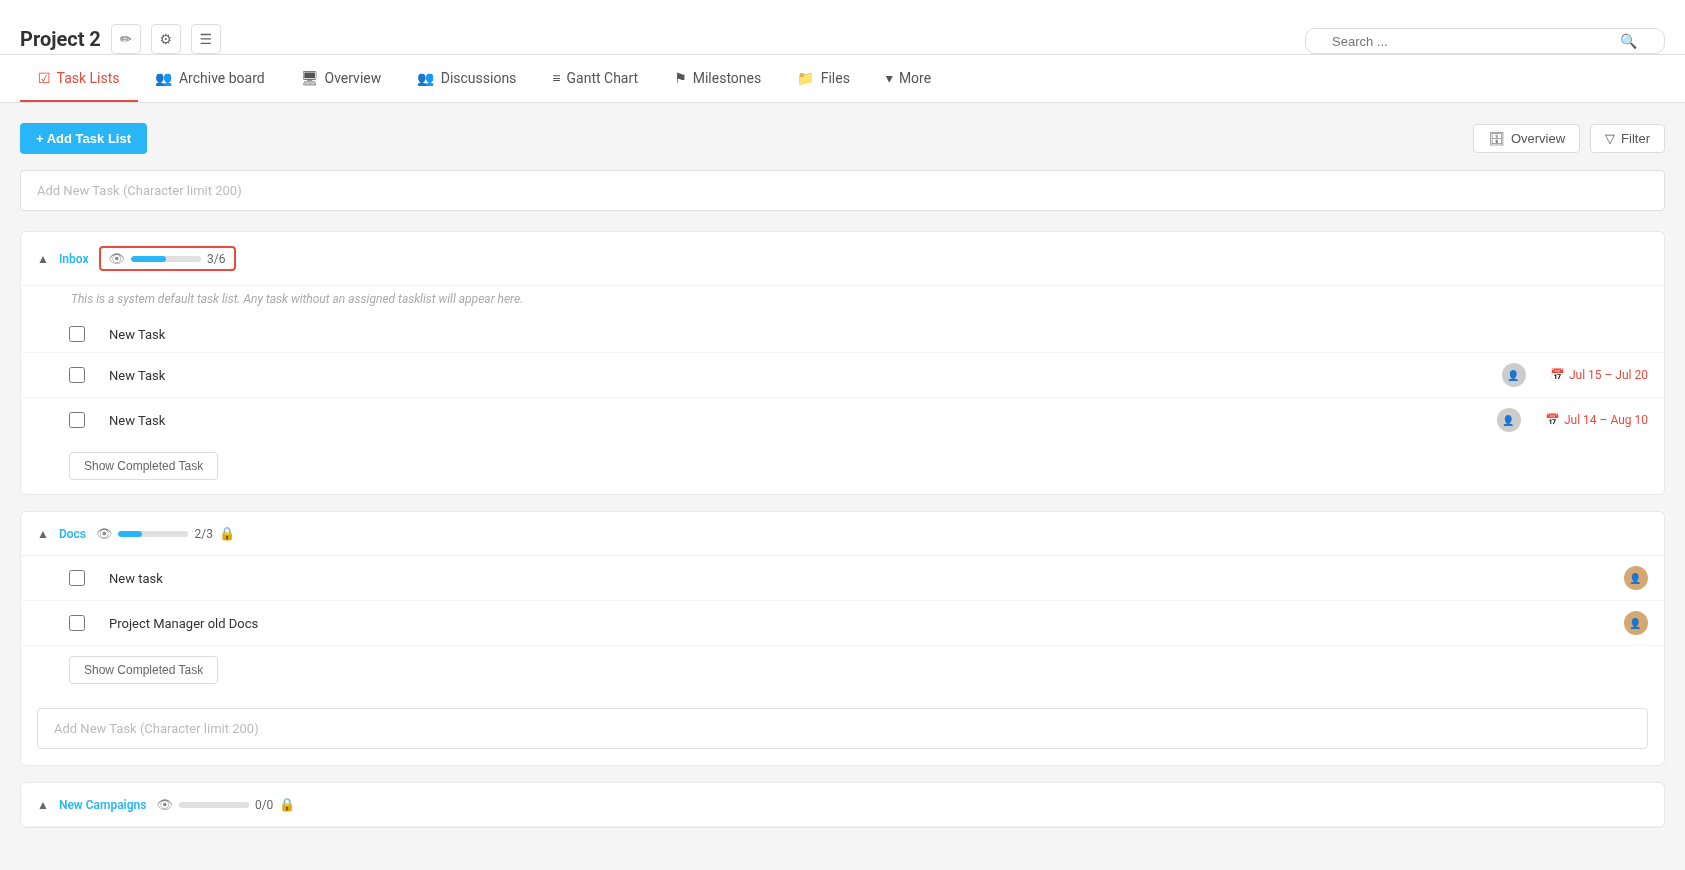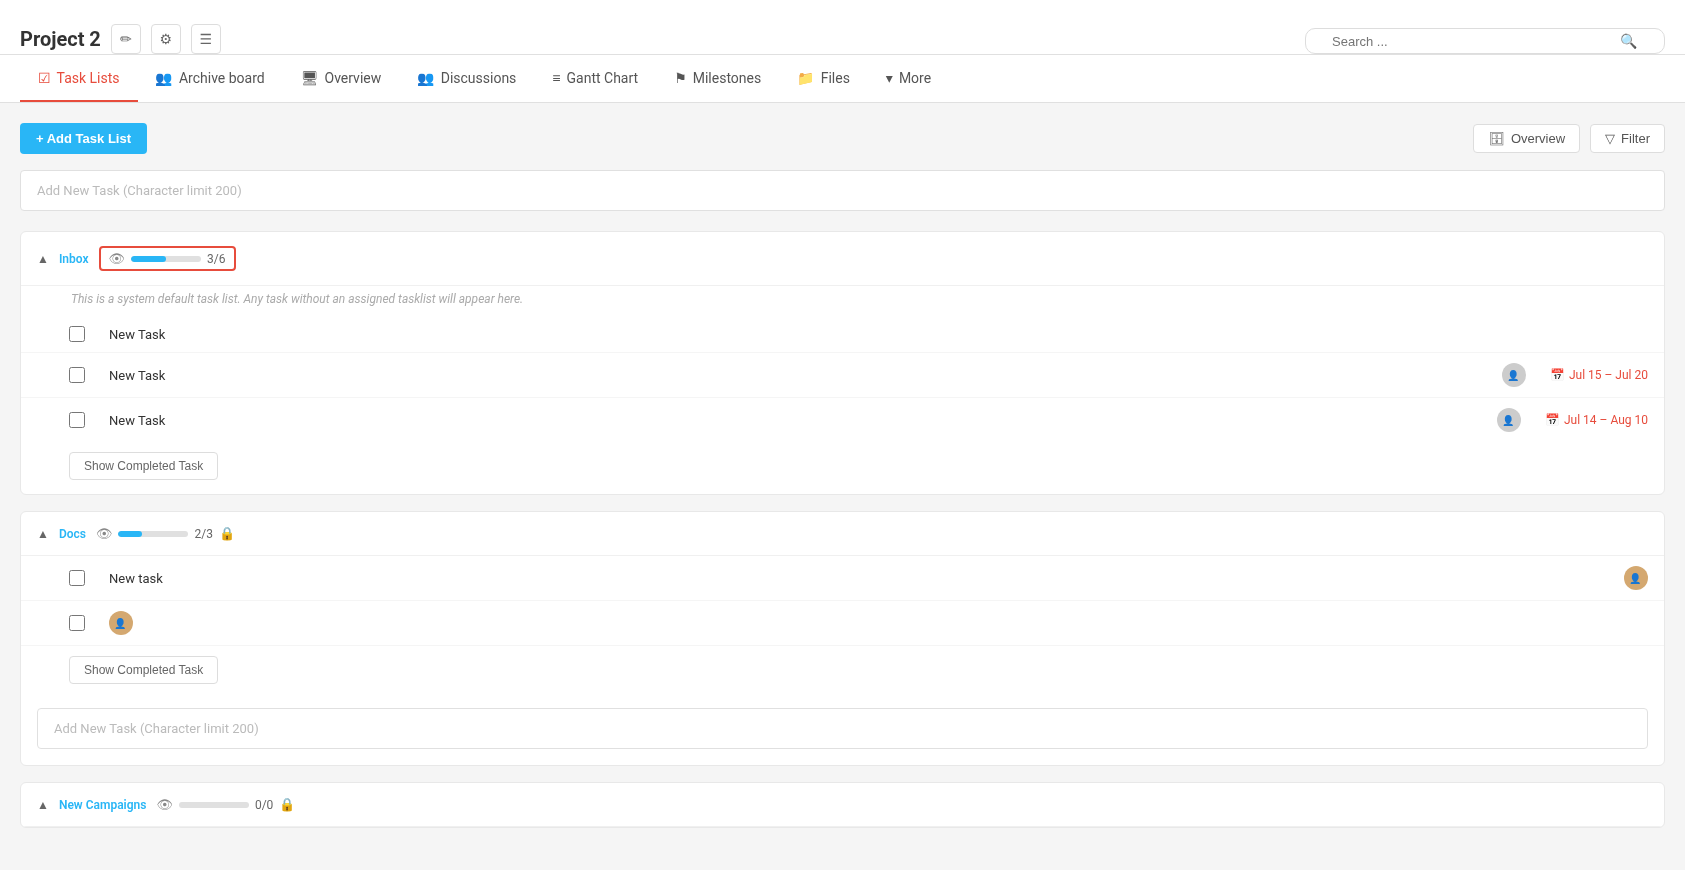--- a/index.html
+++ b/index.html
@@ -425,20 +425,21 @@
 
     
     <div class="task-item">
       <input type="checkbox" class="task-checkbox" style="">
       <span class="task-name">New task</span>
       <div class="task-avatar" style="background:#d4a870; color:#fff;">👤</div>
     </div>
     
     <div class="task-item">
       <input type="checkbox" class="task-checkbox" style="">
+      <span class="task-name">Project Manager old Docs</span>
       <div class="task-avatar" style="background:#d4a870; color:#fff;">👤</div>
     </div>
 
     <button class="show-completed-btn">Show Completed Task</button>
 
     
     <div class="add-task-bottom-bar" style="margin: 10px 16px 16px 16px; border-radius: 4px;">
       <span>Add New Task (Character limit 200)</span>
     </div>
   </div>

